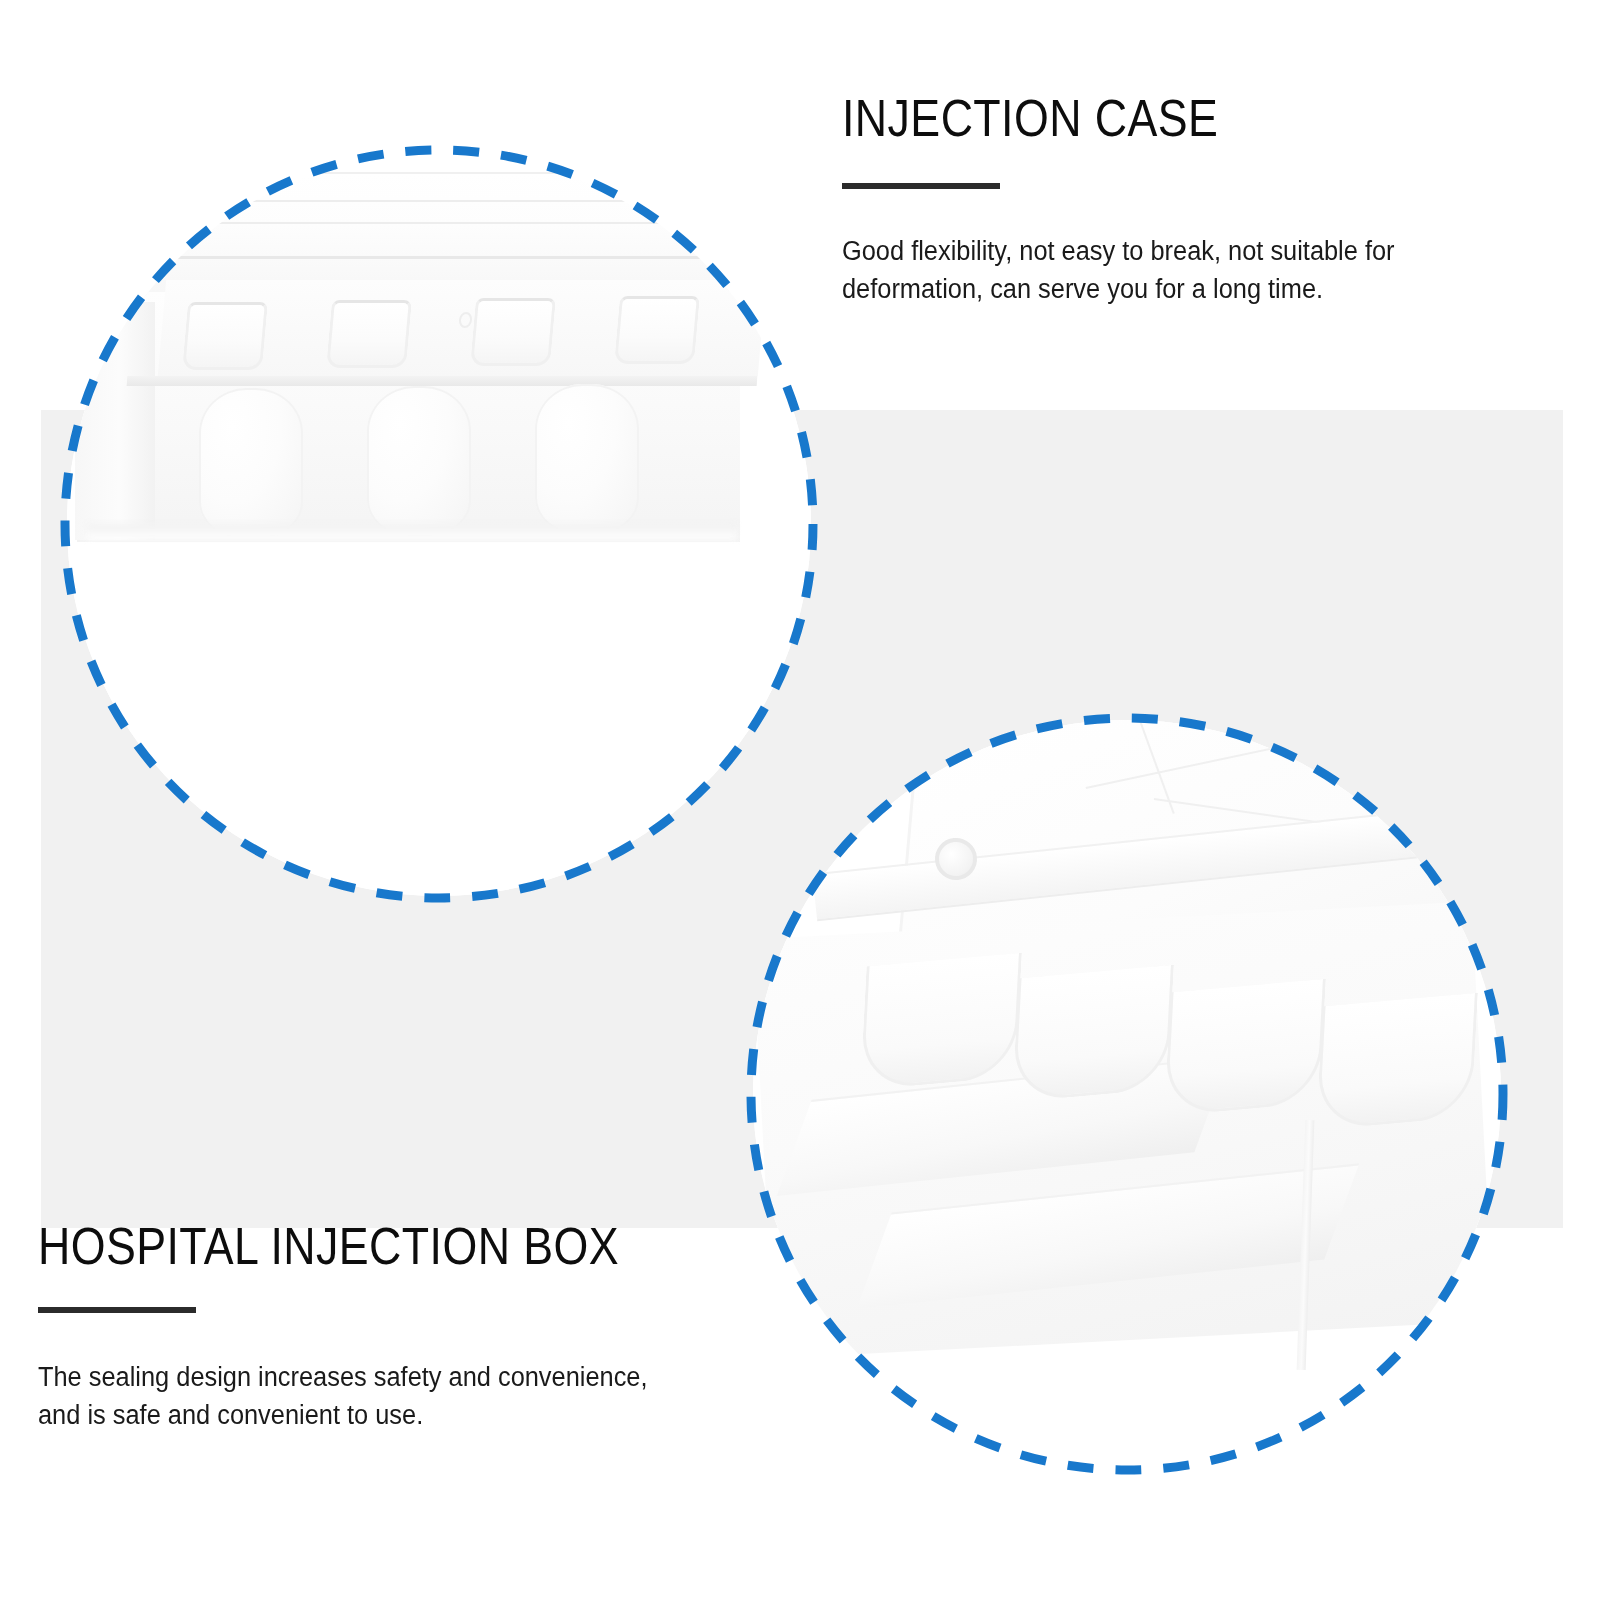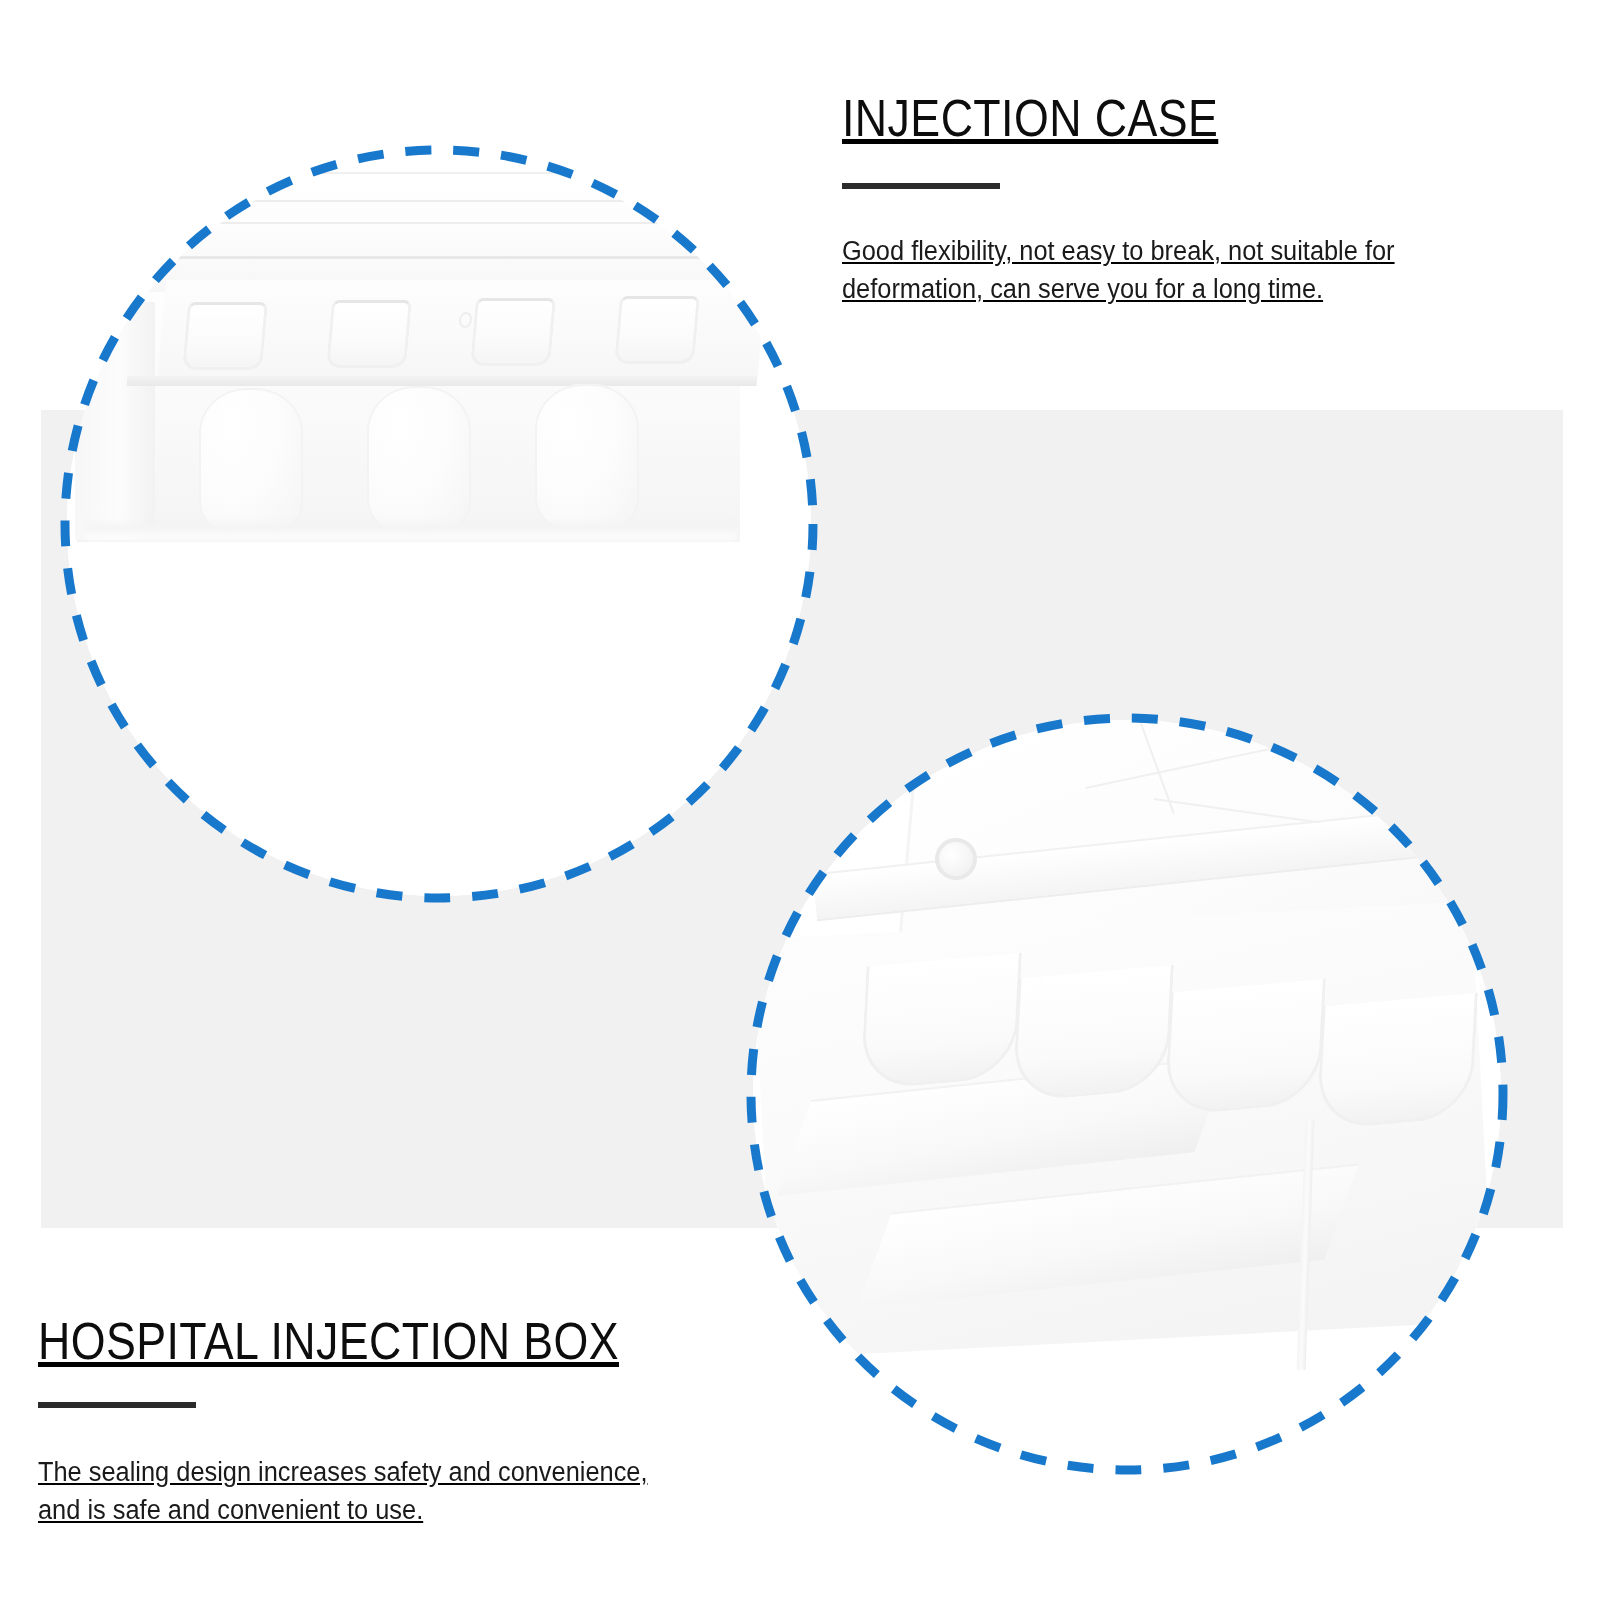--- a/index.html
+++ b/index.html
@@ -22,24 +22,23 @@
     left: 41px;
     top: 410px;
     width: 1522px;
     height: 818px;
     background: #f1f1f1;
   }
 
   
   .text-block {
     position: absolute;
-    text-decoration: underline;
   }
   .block-tr { left: 842px; top: 92px;  width: 660px; }
-  .block-bl { left: 38px;  top: 1315px; width: 660px; }
+  .block-bl { left: 38px;  top: 1220px; width: 660px; }
 
   .heading {
     font-family: "Liberation Sans", "DejaVu Sans", sans-serif;
     font-size: 52px;
     line-height: 1.02;
     font-weight: 400;
     letter-spacing: 0.5px;
     color: #0d0d0d;
     margin: 0;
     transform: scaleX(0.86);

